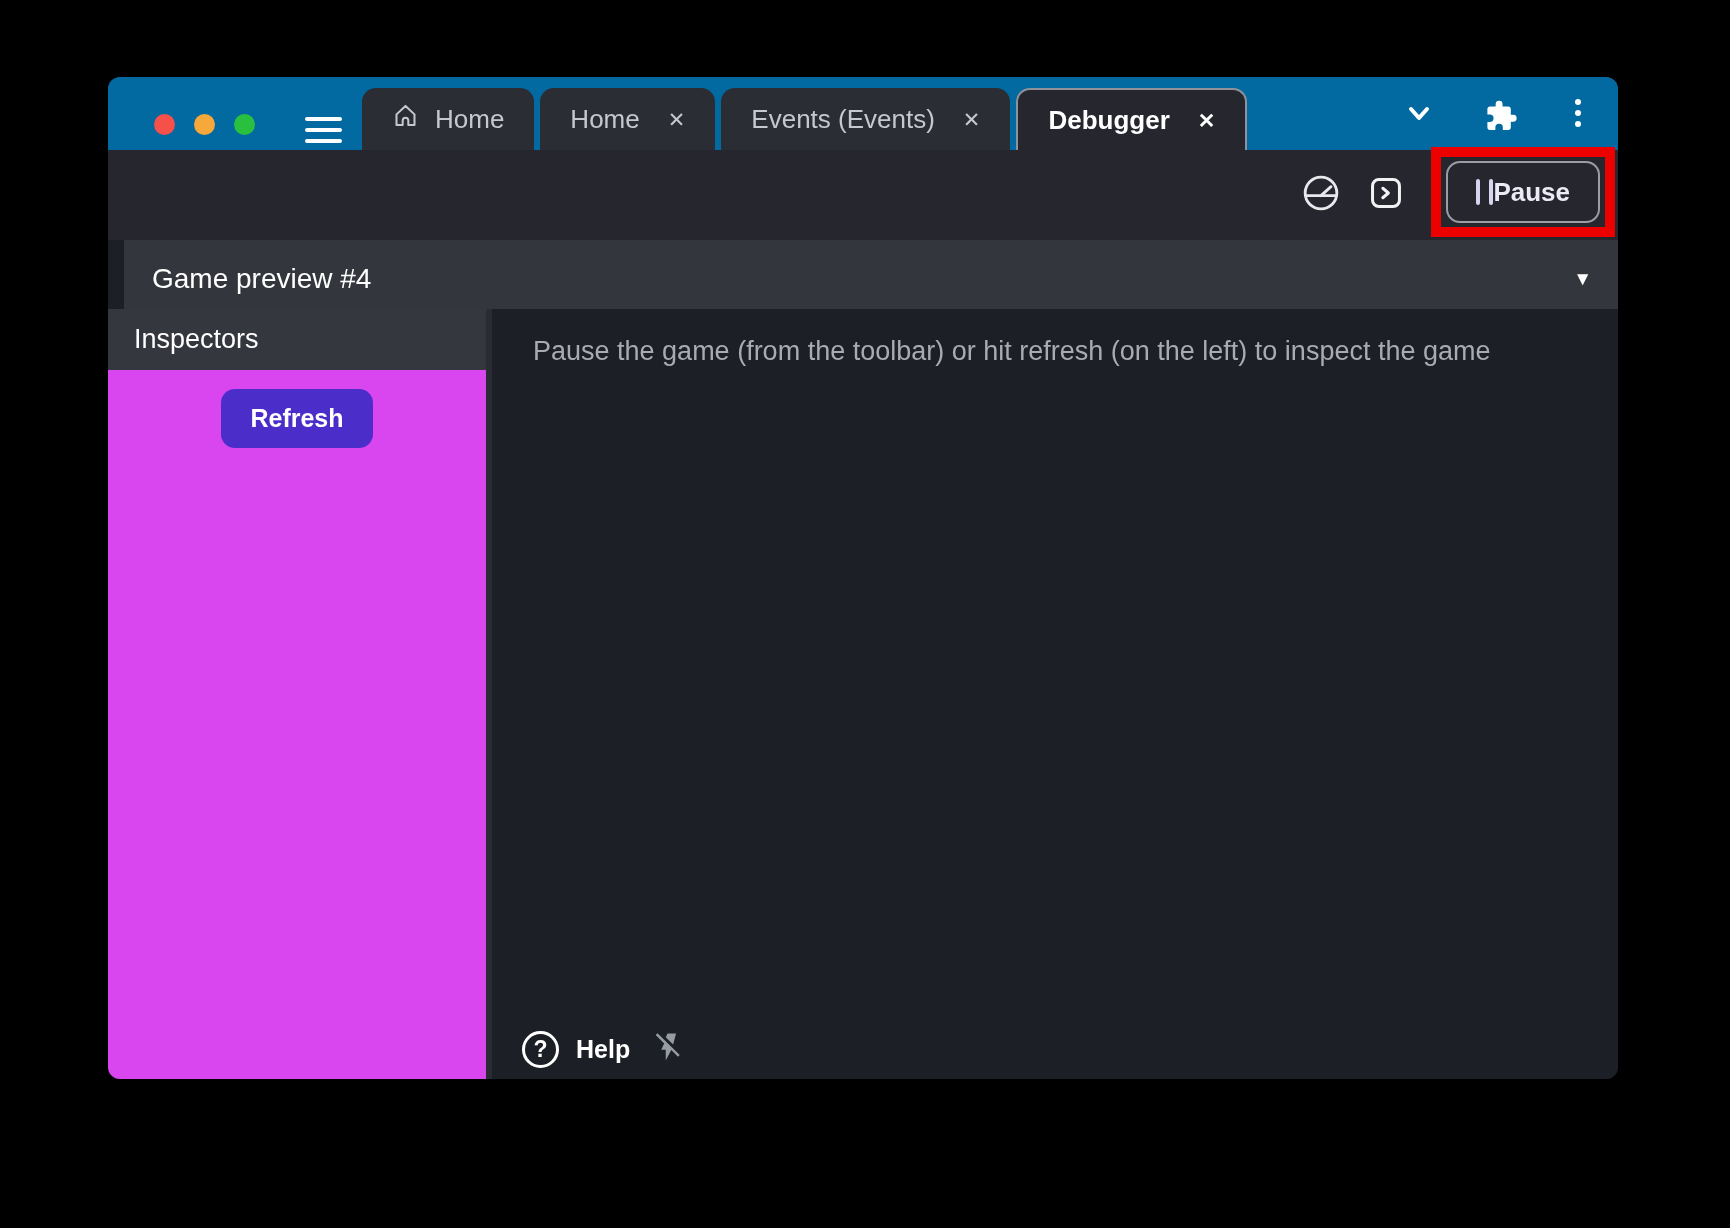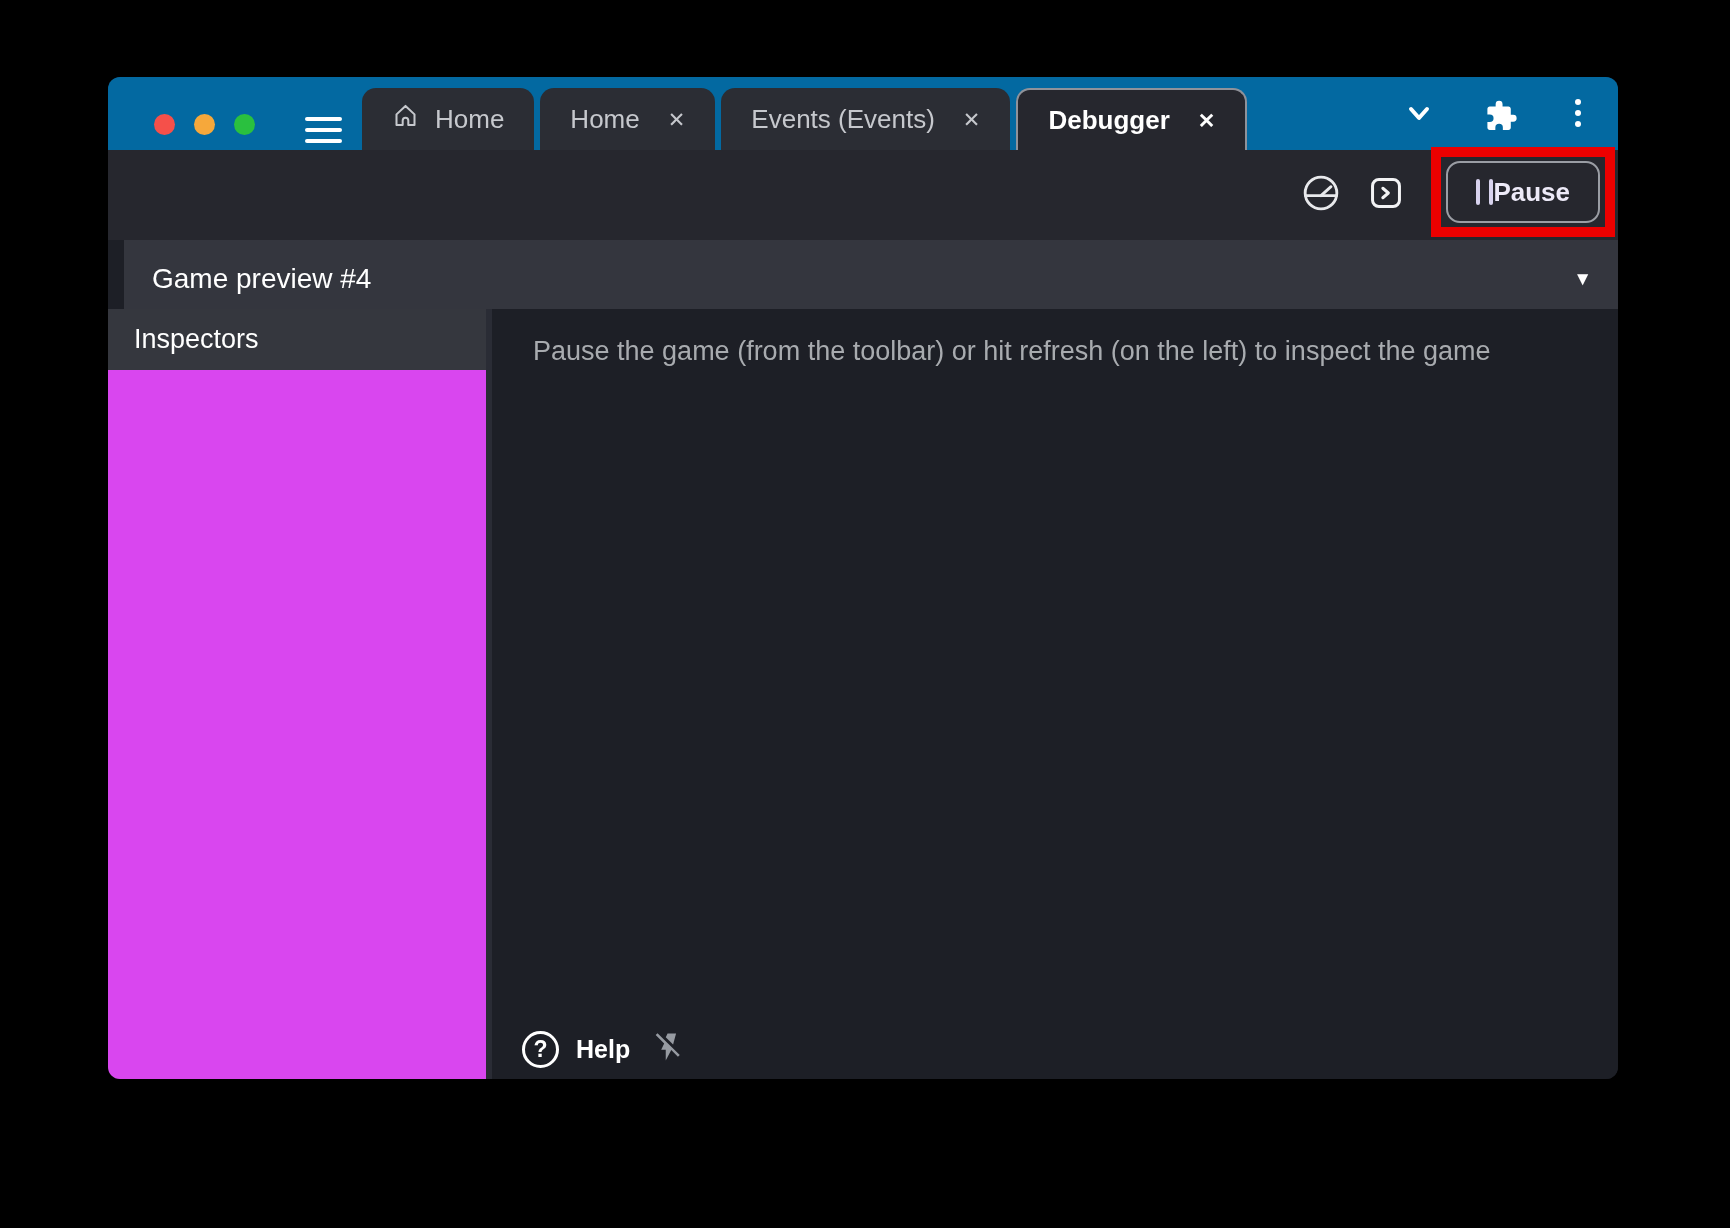--- a/index.html
+++ b/index.html
@@ -151,20 +151,23 @@
   </div>
 
   <div class="preview-bar">
     <span>Game preview #4</span>
     <span class="caret">▼</span>
   </div>
 
   <div class="body-row">
     <div class="sidebar">
       <div class="inspectors-header">Inspectors</div>
+      <div class="refresh-area">
+        <button class="refresh-button">Refresh</button>
+      </div>
     </div>
 
     <div class="main">
       <div class="message">Pause the game (from the toolbar) or hit refresh (on the left) to inspect the game</div>
       <div class="footer">
         <button class="help-button">
           <span class="help-circle">?</span>
           <span class="help-label">Help</span>
         </button>
         <span>

